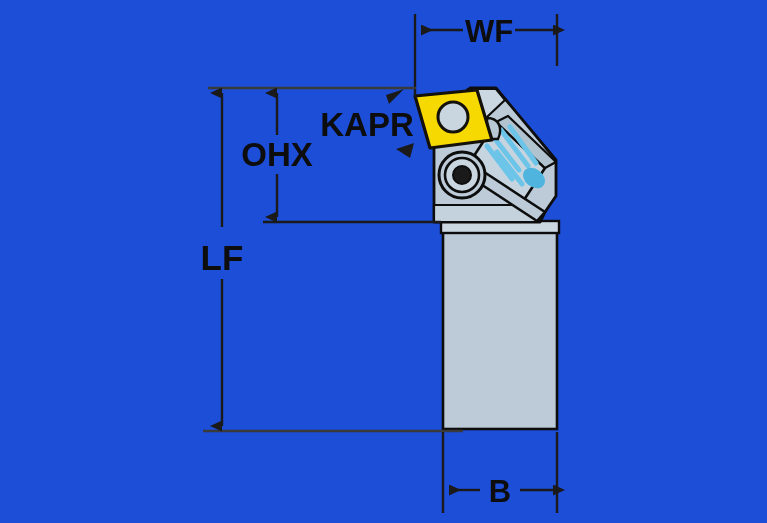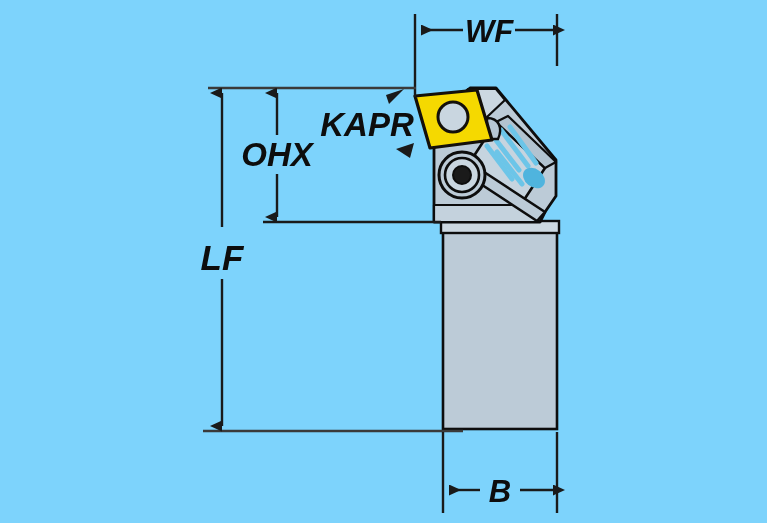--- a/index.html
+++ b/index.html
@@ -8,23 +8,22 @@
     padding: 0;
     background: #ffffff;
   }
   body {
     font-family: "Liberation Sans", sans-serif;
   }
   #diagram-root {
     position: relative;
     width: 767px;
     height: 523px;
-    background: #7dd3fc;
+    background: #1d4ed8;
     overflow: hidden;
-    font-style: italic;
   }
   #diagram-svg {
     display: block;
     width: 767px;
     height: 523px;
   }
   .dim-label {
     font-family: "Liberation Sans", sans-serif;
     font-weight: bold;
     fill: #0d0d0d;

